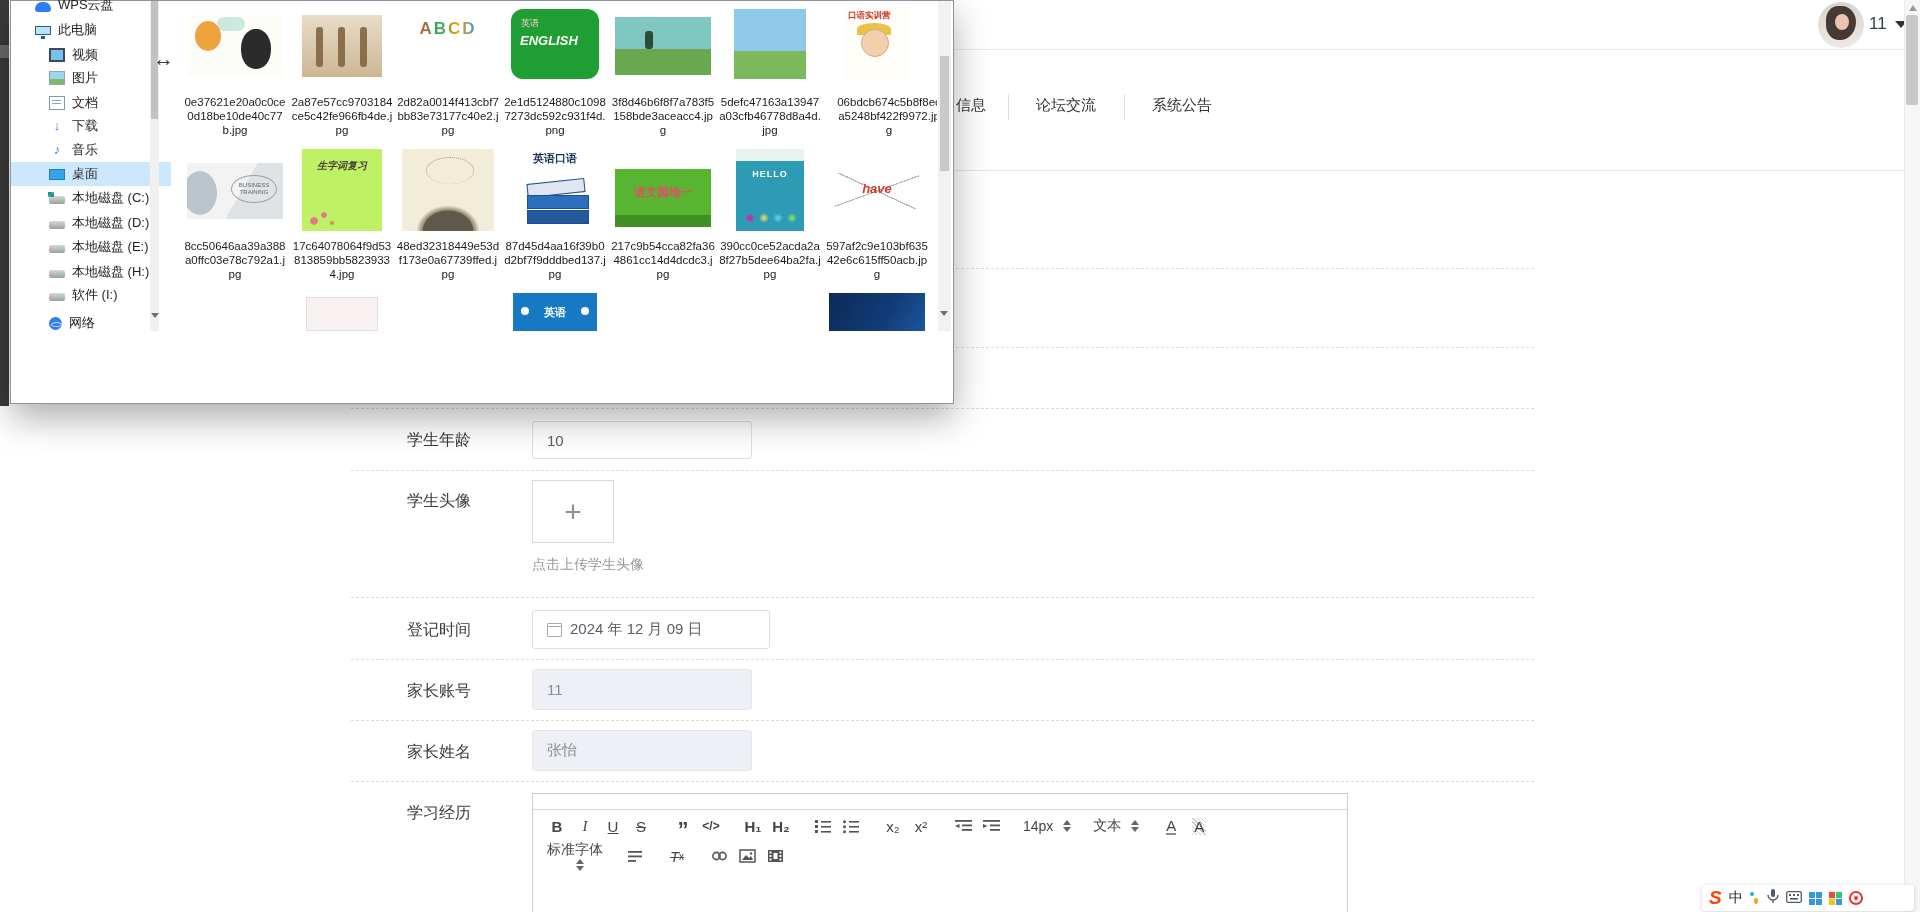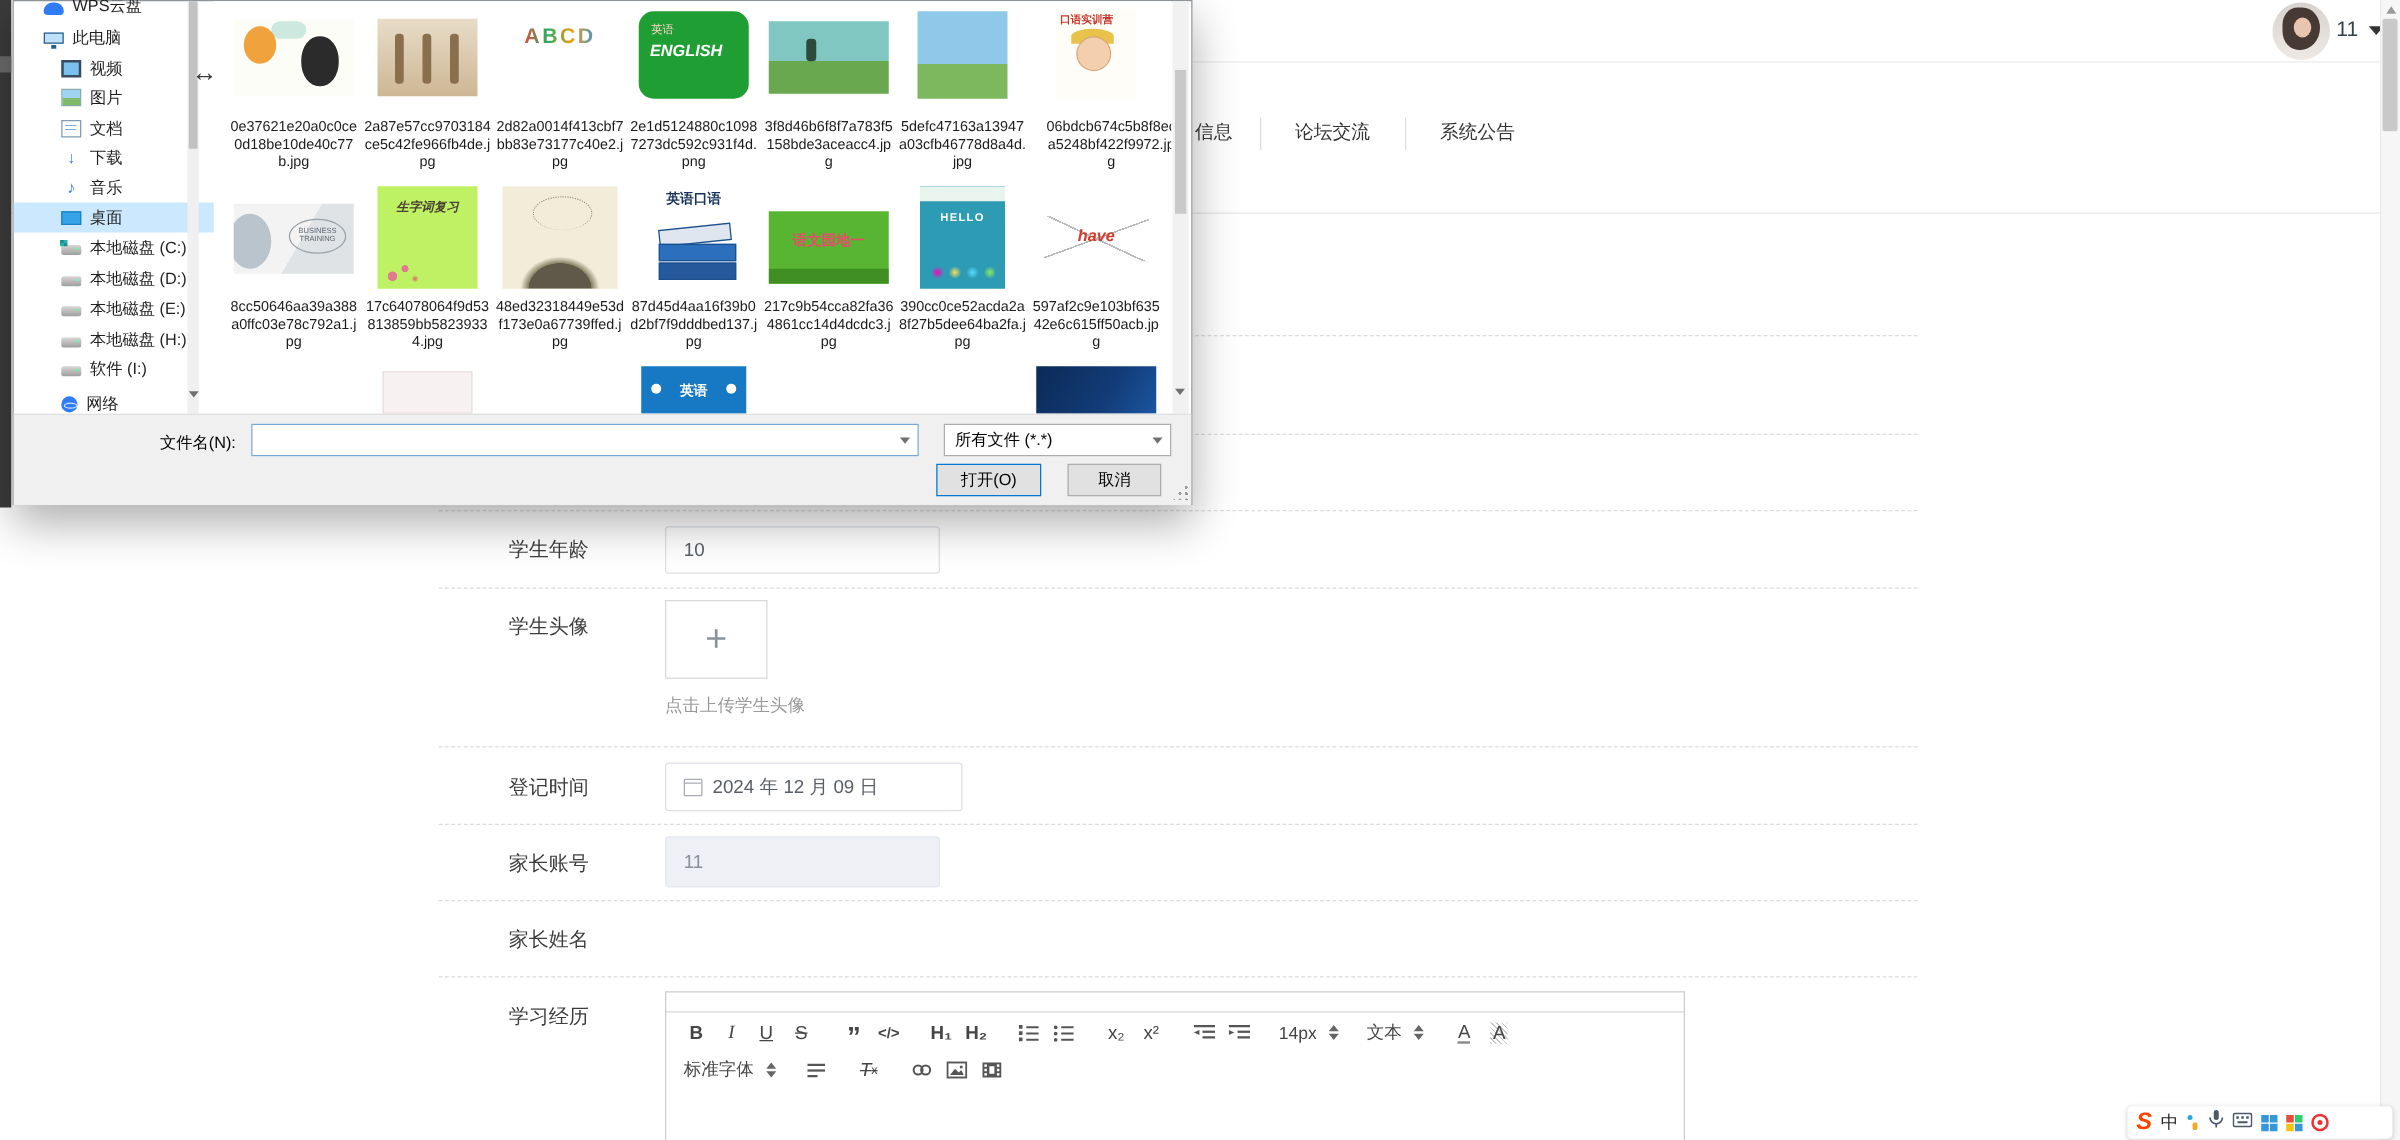--- a/index.html
+++ b/index.html
@@ -213,20 +213,23 @@
   </div>
   <div class="abs dashed-sep" style="left:351px;top:659px;width:1183px;"></div>
 
   <div class="abs frm-label" style="left:407px;top:681px;">家长账号</div>
   <div class="abs inp disabled" style="left:532px;top:669px;width:220px;height:41px;">
     <span>11</span>
   </div>
   <div class="abs dashed-sep" style="left:351px;top:720px;width:1183px;"></div>
 
   <div class="abs frm-label" style="left:407px;top:742px;">家长姓名</div>
+  <div class="abs inp disabled" style="left:532px;top:730px;width:220px;height:41px;">
+    <span>张怡</span>
+  </div>
   <div class="abs dashed-sep" style="left:351px;top:781px;width:1183px;"></div>
 
   <div class="abs frm-label" style="left:407px;top:803px;">学习经历</div>
   <div class="abs" id="editor">
     <div id="editor-top-strip"></div>
     <div class="tb-row">
       <span class="tb">
           <b>B</b>
         </span>
       <span class="tb">
@@ -315,21 +318,21 @@
           </span>
       </span>
       <span class="tb gap">
           <span class="color-a">A</span>
         </span>
       <span class="tb">
           <span class="bg-a">A</span>
         </span>
     </div>
     <div class="tb-row">
-      <span class="tb" style="font-size:14px;">
+      <span class="tb" style="font-size:14px;flex-direction:column;">
         <span>标准字体</span>
         <span class="updown">
             <i class="up"></i>
             <i class="dn"></i>
           </span>
       </span>
       <span class="tb gap">
         <svg class="svgic" width="16" height="16" viewBox="0 0 16 16">
             <g fill="#555">
               <rect x="1" y="3" width="14" height="1.8"></rect>
@@ -569,31 +572,15 @@
           <span class="a1">英语</span>
           <span class="d2"></span>
         </div>
       <div class="timg t17" style="left:658px;top:292px;width:96px;height:38px;"></div>
     </div>
 
     <div class="abs" style="left:927px;top:0;width:13px;height:330px;background:#f1f1f1;"></div>
     <div class="abs" style="left:929px;top:55px;width:9px;height:115px;background:#c9c9c9;"></div>
     <div class="abs arrow-dn" style="left:929px;top:310px;"></div>
 
-    <div class="abs" id="dlg-footer">
-      <div class="abs" id="fn-label">文件名(N):</div>
-      <div class="abs" id="fn-input">
-        <span style="flex:1;padding-left:6px;font-size:13px;color:#000;"></span>
-        <span class="cmb">
-            <span class="arrow-dn"></span>
-          </span>
-      </div>
-      <div class="abs" id="ft-select">
-        <span>所有文件 (*.*)</span>
-        <span class="arr arrow-dn"></span>
-      </div>
-      <div class="abs win-btn" id="btn-open">打开(O)</div>
-      <div class="abs win-btn" id="btn-cancel">取消</div>
-      <div class="abs" id="grip"></div>
-    </div>
   </div>
 
 </div>
 
 </body></html>

